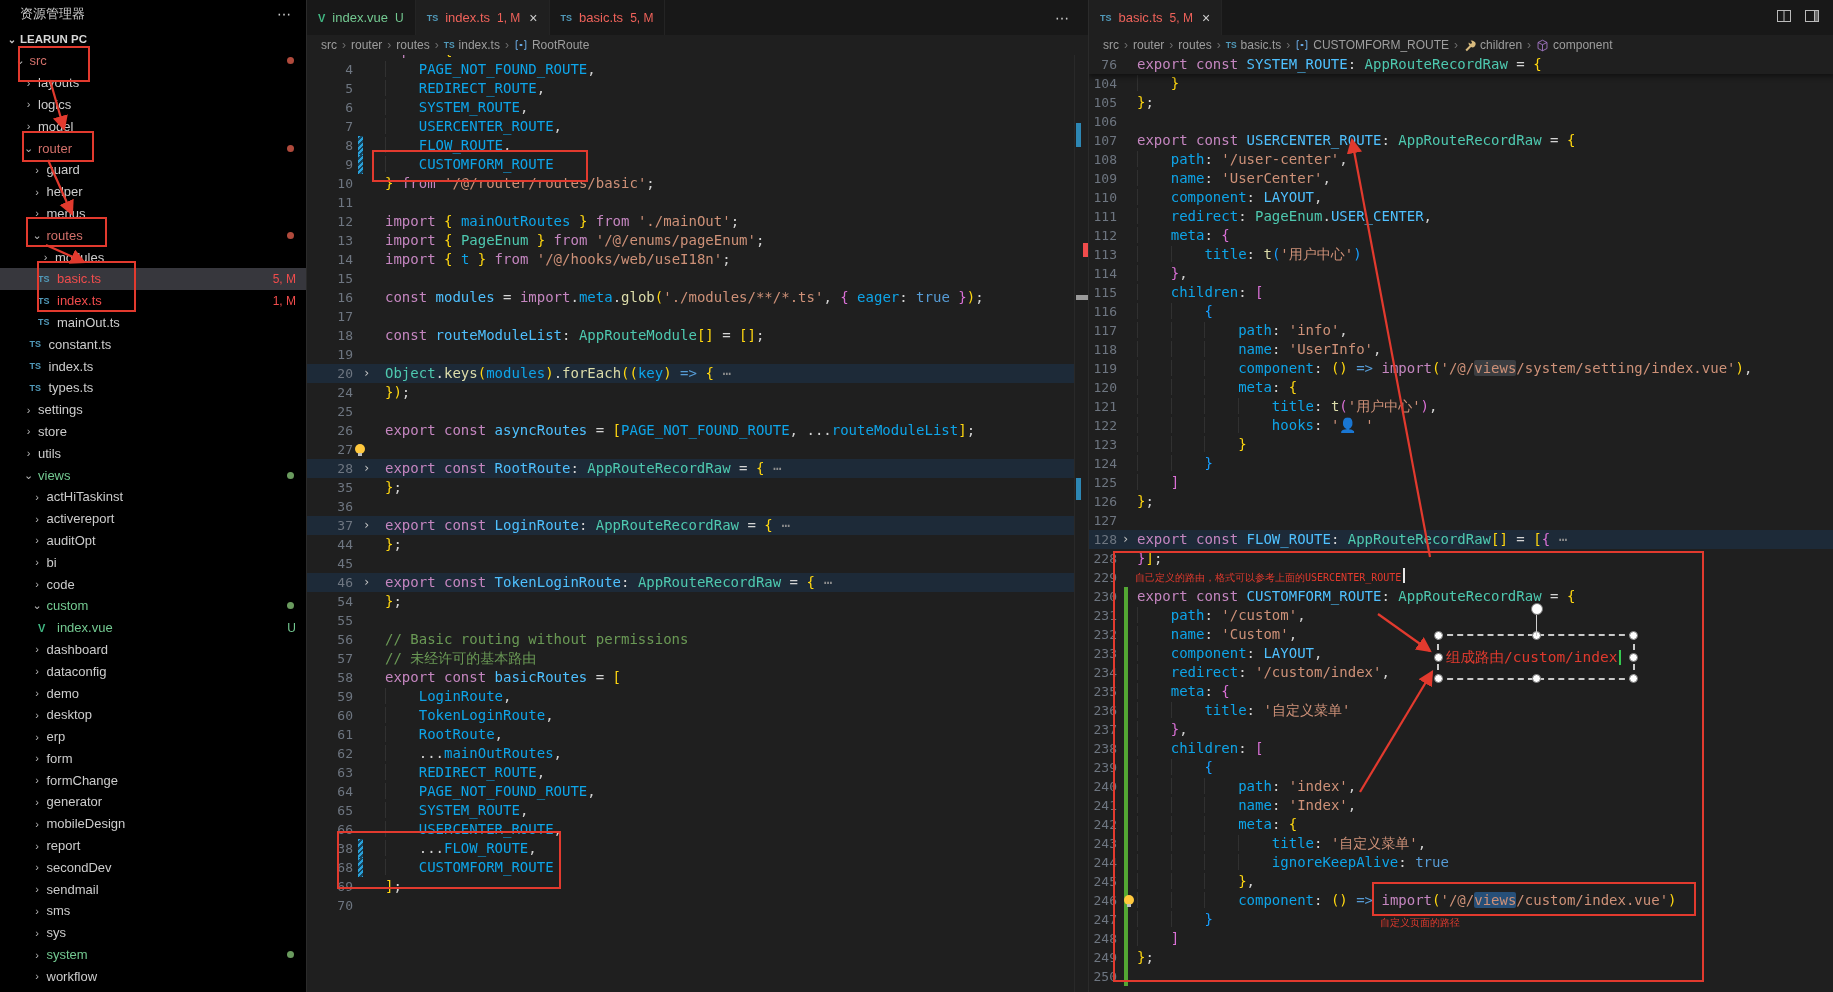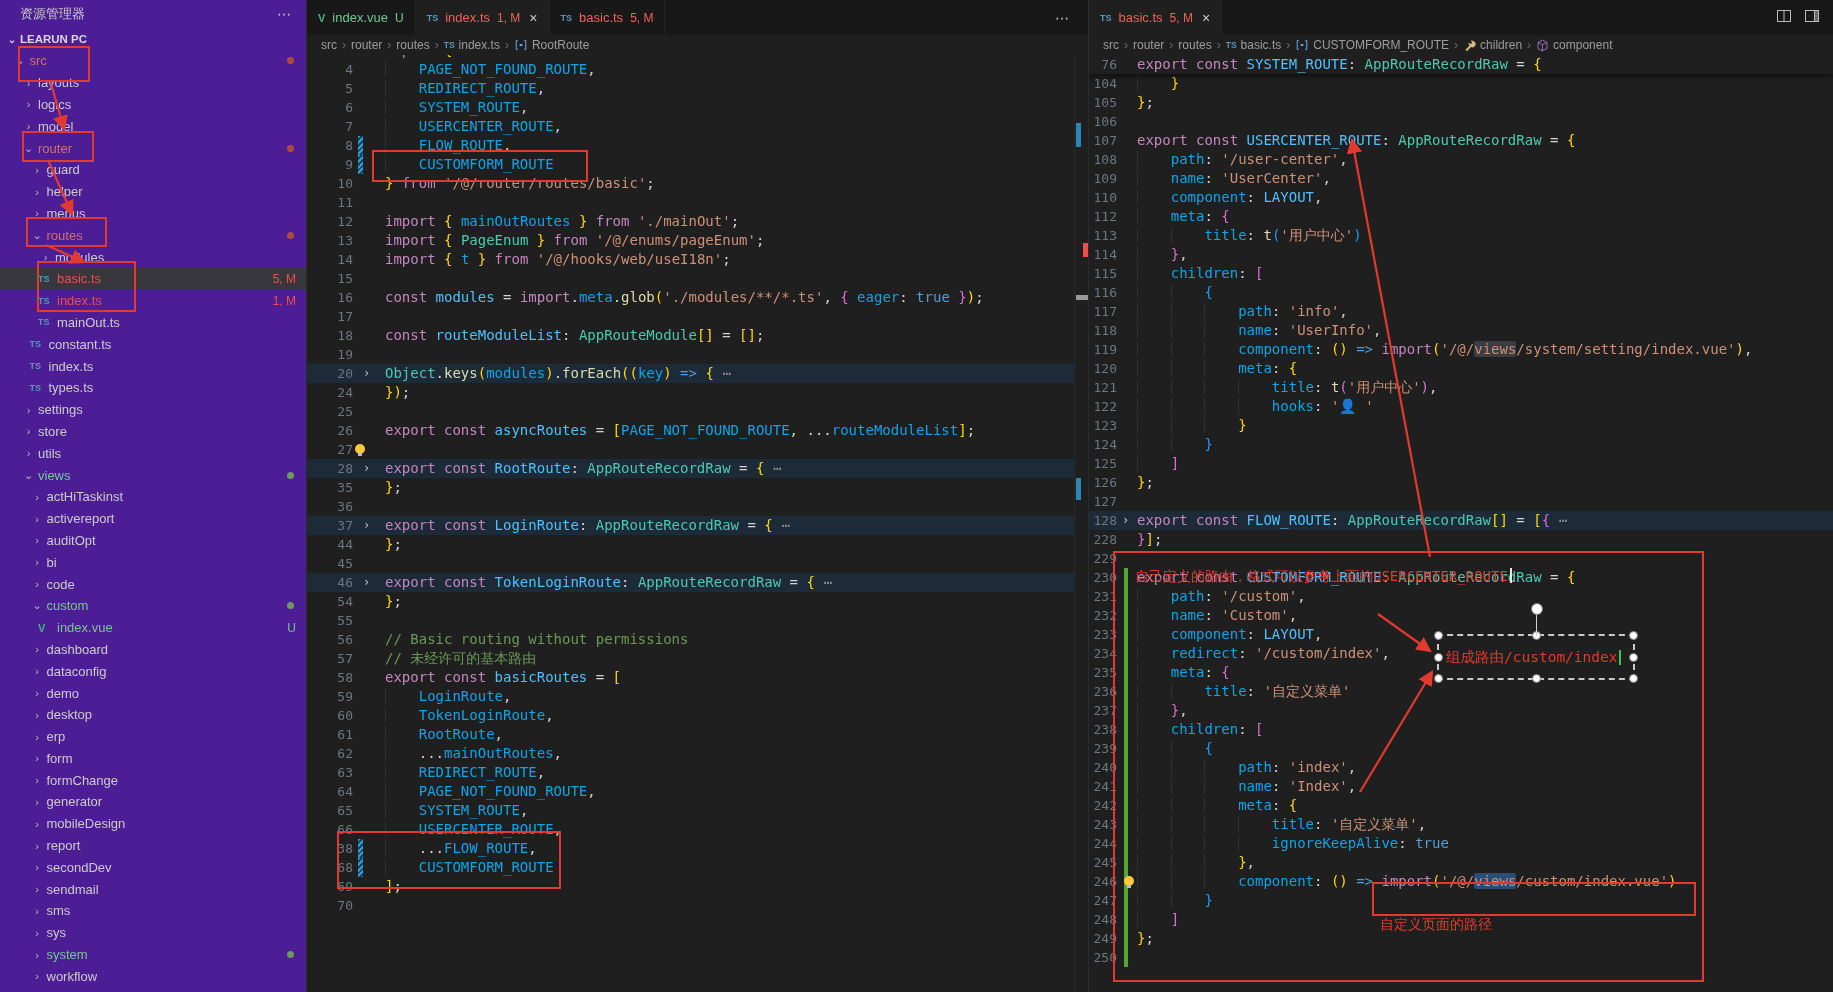--- a/index.html
+++ b/index.html
@@ -1,19 +1,19 @@
 <!DOCTYPE html>
 <html><head>
 <meta charset="utf-8">
 <style>
   html,body{margin:0;padding:0;background:#101010}
   body{width:1833px;height:992px;overflow:hidden;font-family:"Liberation Sans",sans-serif;color:#ccc;font-size:13px}
   .root{position:relative;width:1833px;height:992px;display:flex;background:#1f1f1f}
   
-  .sidebar{width:306px;flex:none;background:#4c1d95;border-right:1px solid #2b2b2b;position:relative;overflow:hidden}
+  .sidebar{width:306px;flex:none;background:#000000;border-right:1px solid #2b2b2b;position:relative;overflow:hidden}
   .sb-header{height:28px;display:flex;align-items:center;padding:0 14px 0 20px;color:#cccccc}
   .sb-header .more{margin-left:auto;color:#cccccc;cursor:pointer;font-size:14px;letter-spacing:1px}
   .section-h{height:22px;display:flex;align-items:center;font-weight:bold;font-size:11.5px;color:#d7d7d7;padding-left:4px;cursor:pointer}
   .section-h .chev{width:16px;text-align:center;font-size:10px;color:#ccc}
   .tree{position:relative}
   .tree-row{height:21.8px;display:flex;align-items:center;font-size:13px;color:#cccccc;cursor:pointer;position:relative;white-space:nowrap}
   .tree-row.sel{background:#37373d}
   .tree-row .chev{width:15px;flex:none;text-align:center;color:#b8b8b8;font-size:11px}
   .tree-row .fico{width:17px;flex:none;font-weight:bold;font-size:9px;text-align:left}
   .tree-row .fico.ts{color:#519aba;font-size:9px}
@@ -74,21 +74,21 @@
   .c-w{background-image:repeating-linear-gradient(to right,rgba(255,255,255,.08) 0 1px,transparent 1px 33.72px)}
   .c-hlg{background:#3a3d41;border-radius:2px}
   .c-hlb{background:#264f78;border-radius:2px}
   
   .ruler{position:absolute;top:55px;right:0;bottom:0;width:13px;border-left:1px solid #292929;background:#1f1f1f;z-index:6}
   .ruler .mk{position:absolute}
   
   .overlay{position:absolute;inset:0;pointer-events:none;z-index:40}
   .rbox{position:absolute;border:2px solid #e23a2e}
   svg.arrows{position:absolute;inset:0;width:1833px;height:992px;z-index:45;pointer-events:none}
-  .note{position:absolute;color:#e23a2e;font-size:14px;white-space:nowrap;z-index:44;font-family:"DejaVu Sans Mono","Liberation Mono",monospace}
+  .note{position:absolute;color:#e23a2e;font-size:10px;white-space:nowrap;z-index:44;font-family:"DejaVu Sans Mono","Liberation Mono",monospace}
   .caret-w{display:inline-block;width:2px;height:15px;background:#e8e8e8;vertical-align:-2px;margin-left:2px}
   .caret-g{display:inline-block;width:2px;height:15px;background:#35c94f;vertical-align:-2px;margin-left:1px}
   .textbox{position:absolute;border:2px dashed #c9c9c9;display:flex;align-items:center;padding-left:7px;z-index:46}
   .textbox .txt{color:#e23a2e;font-size:14.5px;white-space:nowrap;font-family:"DejaVu Sans Mono","Liberation Mono",monospace}
   .hd{position:absolute;width:7px;height:7px;background:#fff;border:1px solid #777;border-radius:50%}
   .hd.tl{left:-5px;top:-5px}.hd.tm{left:50%;margin-left:-4px;top:-5px}.hd.tr{right:-5px;top:-5px}
   .hd.mr{right:-5px;top:50%;margin-top:-4px}.hd.br{right:-5px;bottom:-5px}
   .hd.bm{left:50%;margin-left:-4px;bottom:-5px}.hd.bl{left:-5px;bottom:-5px}.hd.ml{left:-5px;top:50%;margin-top:-4px}
   .rot-stem{position:absolute;left:50%;top:-24px;width:1px;height:24px;background:#cfcfcf}
   .rot-handle{position:absolute;left:50%;top:-33px;width:10px;height:10px;margin-left:-5px;background:#fff;border:1px solid #777;border-radius:50%}
@@ -444,20 +444,21 @@
     <div class="code">
         <div class="codewrap">
           <div class="cl sticky"><span class="ln">76</span><span class="toks"><span class="c-k">export const </span><span class="c-V">SYSTEM_ROUTE</span><span class="c-p">: </span><span class="c-t2">AppRouteRecordRaw</span><span class="c-p"> = </span><span class="c-y">{</span></span></div>
           <div class="cl"><span class="ln">104</span><span class="toks"><span class="c-w">    </span><span class="c-y">}</span></span></div>
           <div class="cl"><span class="ln">105</span><span class="toks"><span class="c-y">}</span><span class="c-p">;</span></span></div>
           <div class="cl"><span class="ln">106</span><span class="toks"></span></div>
           <div class="cl"><span class="ln">107</span><span class="toks"><span class="c-k">export const </span><span class="c-V">USERCENTER_ROUTE</span><span class="c-p">: </span><span class="c-t2">AppRouteRecordRaw</span><span class="c-p"> = </span><span class="c-y">{</span></span></div>
           <div class="cl"><span class="ln">108</span><span class="toks"><span class="c-w">    </span><span class="c-v">path</span><span class="c-p">: </span><span class="c-s">'/user-center'</span><span class="c-p">,</span></span></div>
           <div class="cl"><span class="ln">109</span><span class="toks"><span class="c-w">    </span><span class="c-v">name</span><span class="c-p">: </span><span class="c-s">'UserCenter'</span><span class="c-p">,</span></span></div>
           <div class="cl"><span class="ln">110</span><span class="toks"><span class="c-w">    </span><span class="c-v">component</span><span class="c-p">: </span><span class="c-V">LAYOUT</span><span class="c-p">,</span></span></div>
+          <div class="cl"><span class="ln">111</span><span class="toks"><span class="c-w">    </span><span class="c-v">redirect</span><span class="c-p">: </span><span class="c-t2">PageEnum</span><span class="c-p">.</span><span class="c-V">USER_CENTER</span><span class="c-p">,</span></span></div>
           <div class="cl"><span class="ln">112</span><span class="toks"><span class="c-w">    </span><span class="c-v">meta</span><span class="c-p">: </span><span class="c-m">{</span></span></div>
           <div class="cl"><span class="ln">113</span><span class="toks"><span class="c-w">        </span><span class="c-v">title</span><span class="c-p">: </span><span class="c-f">t</span><span class="c-u">(</span><span class="c-s">'用户中心'</span><span class="c-u">)</span></span></div>
           <div class="cl"><span class="ln">114</span><span class="toks"><span class="c-w">    </span><span class="c-m">}</span><span class="c-p">,</span></span></div>
           <div class="cl"><span class="ln">115</span><span class="toks"><span class="c-w">    </span><span class="c-v">children</span><span class="c-p">: </span><span class="c-m">[</span></span></div>
           <div class="cl"><span class="ln">116</span><span class="toks"><span class="c-w">        </span><span class="c-u">{</span></span></div>
           <div class="cl"><span class="ln">117</span><span class="toks"><span class="c-w">            </span><span class="c-v">path</span><span class="c-p">: </span><span class="c-s">'info'</span><span class="c-p">,</span></span></div>
           <div class="cl"><span class="ln">118</span><span class="toks"><span class="c-w">            </span><span class="c-v">name</span><span class="c-p">: </span><span class="c-s">'UserInfo'</span><span class="c-p">,</span></span></div>
           <div class="cl"><span class="ln">119</span><span class="toks"><span class="c-w">            </span><span class="c-v">component</span><span class="c-p">: </span><span class="c-y">()</span><span class="c-p"> </span><span class="c-b">=&gt;</span><span class="c-p"> </span><span class="c-k">import</span><span class="c-y">(</span><span class="c-s">'/@/</span><span class="c-s c-hlg">views</span><span class="c-s">/system/setting/index.vue'</span><span class="c-y">)</span><span class="c-p">,</span></span></div>
           <div class="cl"><span class="ln">120</span><span class="toks"><span class="c-w">            </span><span class="c-v">meta</span><span class="c-p">: </span><span class="c-y">{</span></span></div>
           <div class="cl"><span class="ln">121</span><span class="toks"><span class="c-w">                </span><span class="c-v">title</span><span class="c-p">: </span><span class="c-f">t</span><span class="c-m">(</span><span class="c-s">'用户中心'</span><span class="c-m">)</span><span class="c-p">,</span></span></div>

